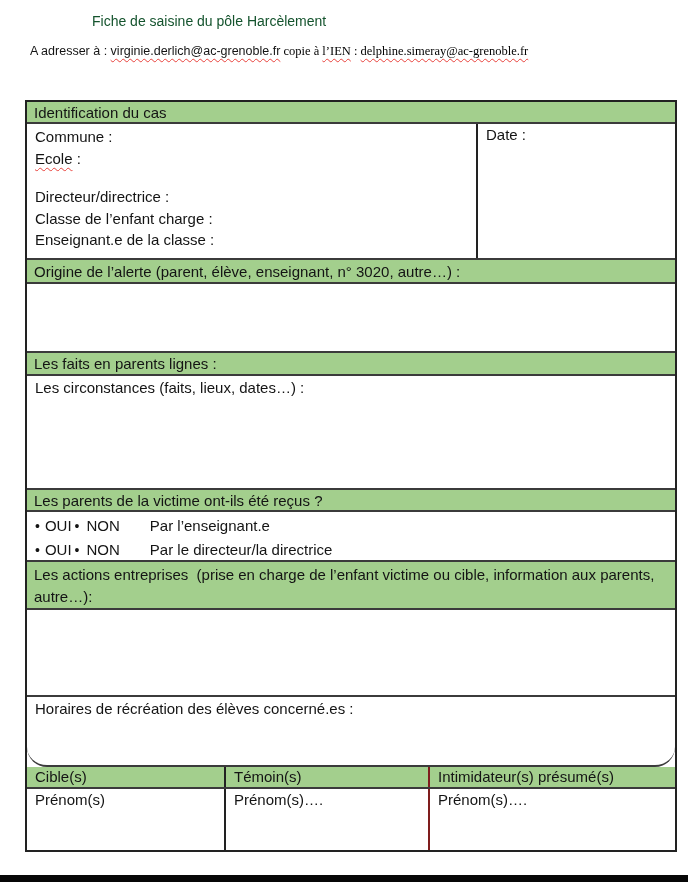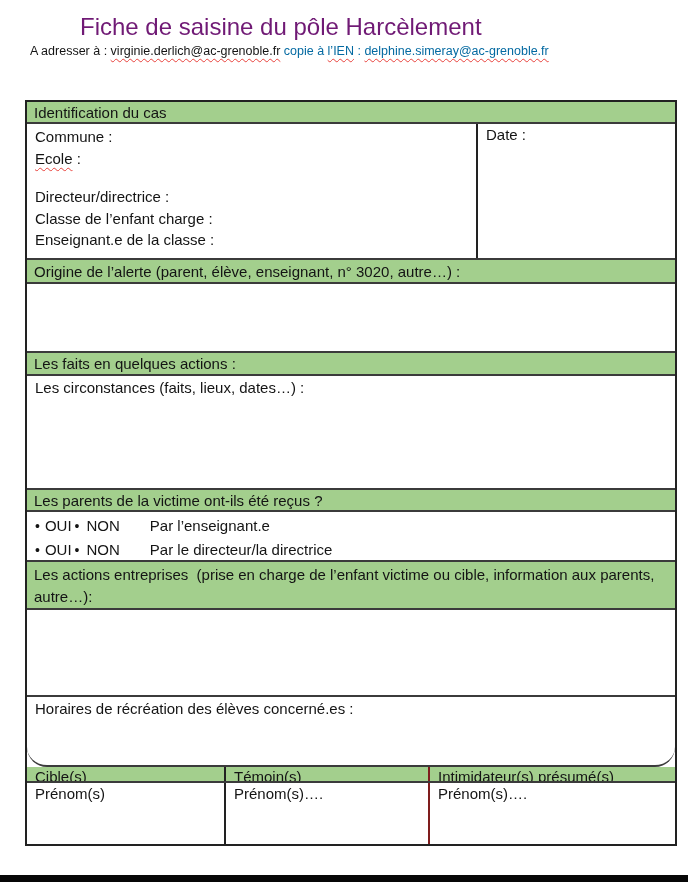--- a/index.html
+++ b/index.html
@@ -7,35 +7,35 @@
     position: relative;
     width: 688px;
     height: 882px;
     background: #ffffff;
     font-family: "Liberation Sans", sans-serif;
     color: #141414;
     overflow: hidden;
   }
   .doc-title {
     position: absolute;
-    left: 80px;
+    left: 92px;
     top: 13px;
-    font-size: 24px;
-    color: #701a75;
+    font-size: 14px;
+    color: #14532d;
     white-space: pre;
   }
   .address-line {
     position: absolute;
     left: 30px;
     top: 44px;
     font-size: 12.5px;
     white-space: pre;
     color: #141414;
   }
-  .red { color: #0369a1; }
+  .red { color: #000000; font-family: Liberation Serif, serif; }
   .squiggle {
     text-decoration-line: underline;
     text-decoration-style: wavy;
     text-decoration-color: #e8423c;
     text-decoration-thickness: 1px;
     text-underline-offset: 3px;
   }
   .form {
     position: absolute;
     left: 25px;
@@ -69,21 +69,21 @@
   .r-h2 { height: 24px; }
   .r-b2 { height: 69px; }
   .r-h3 { height: 23px; }
   .r-b3 { height: 114px; }
   .r-h4 { height: 22px; }
   .r-b4 { height: 50px; padding: 2px 8px; }
   .r-h5 { height: 48px; }
   .r-b5 { height: 87px; }
   .r-h6 { height: 25px; }
   .r-b6 { height: 70px; border-radius: 20px; }
-  .r-h7 { height: 16px; display: flex; padding: 0; }
+  .r-h7 { height: 22px; display: flex; padding: 0; }
   .r-b7 { height: 61px; display: flex; }
   .ident-left {
     flex: 1;
     padding: 2px 8px;
     line-height: 21.5px;
   }
   .ident-right {
     width: 199px;
     box-sizing: border-box;
     border-left: 2px solid #222222;
@@ -137,21 +137,21 @@
           <div class="ident-line">Enseignant.e de la classe :</div>
         </div>
       <div class="ident-right">
         <span>Date :</span>
       </div>
     </div>
 
     <div class="row green r-h2">Origine de l’alerte (parent, élève, enseignant, n° 3020, autre…) :</div>
     <div class="row r-b2"></div>
 
-    <div class="row green r-h3">Les faits en quelques actions :</div>
+    <div class="row green r-h3">Les faits en parents lignes :</div>
     <div class="row r-b3 prompt-cell">
       <span>Les circonstances (faits, lieux, dates…) :</span>
     </div>
 
     <div class="row green r-h4">Les parents de la victime ont-ils été reçus ?</div>
     <div class="row r-b4">
         <div class="opt-line"><span class="bullet">•</span><span class="opt">OUI</span><span class="bullet bullet2">•</span><span class="opt">NON</span><span class="opt-label">Par l’enseignant.e</span></div>
         <div class="opt-line"><span class="bullet">•</span><span class="opt">OUI</span><span class="bullet bullet2">•</span><span class="opt">NON</span><span class="opt-label">Par le directeur/la directrice</span></div>
       </div>
 

